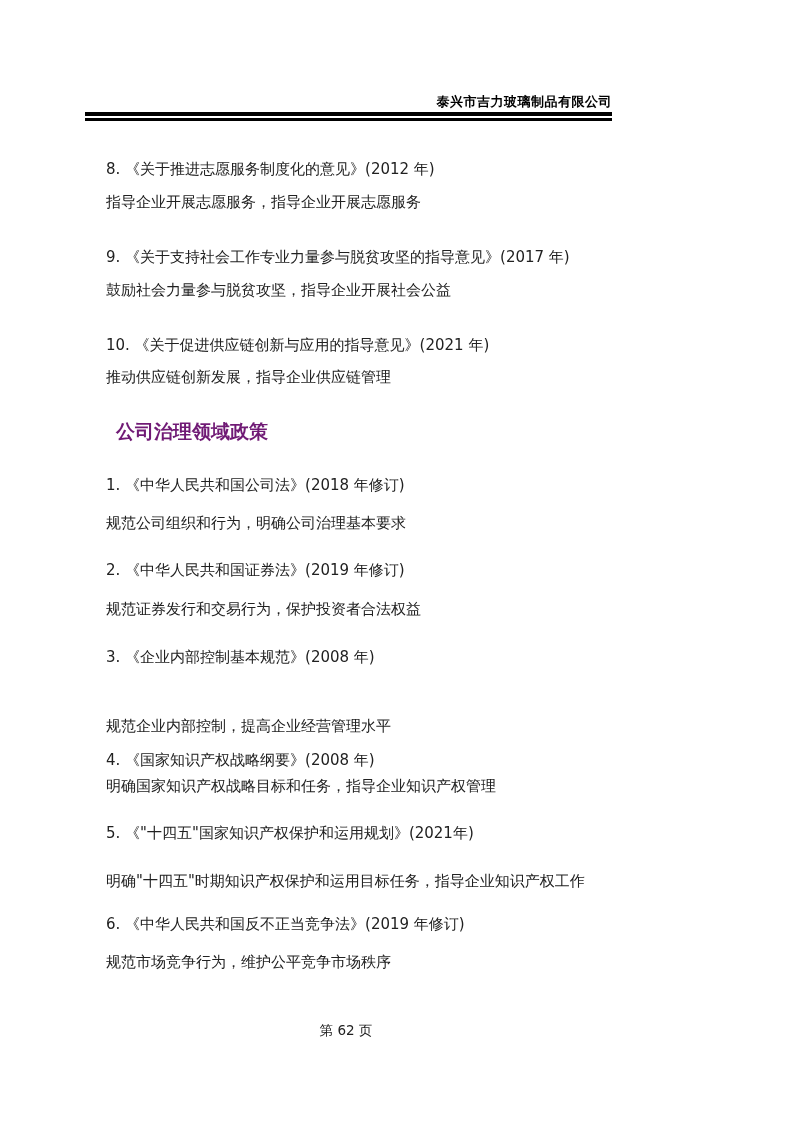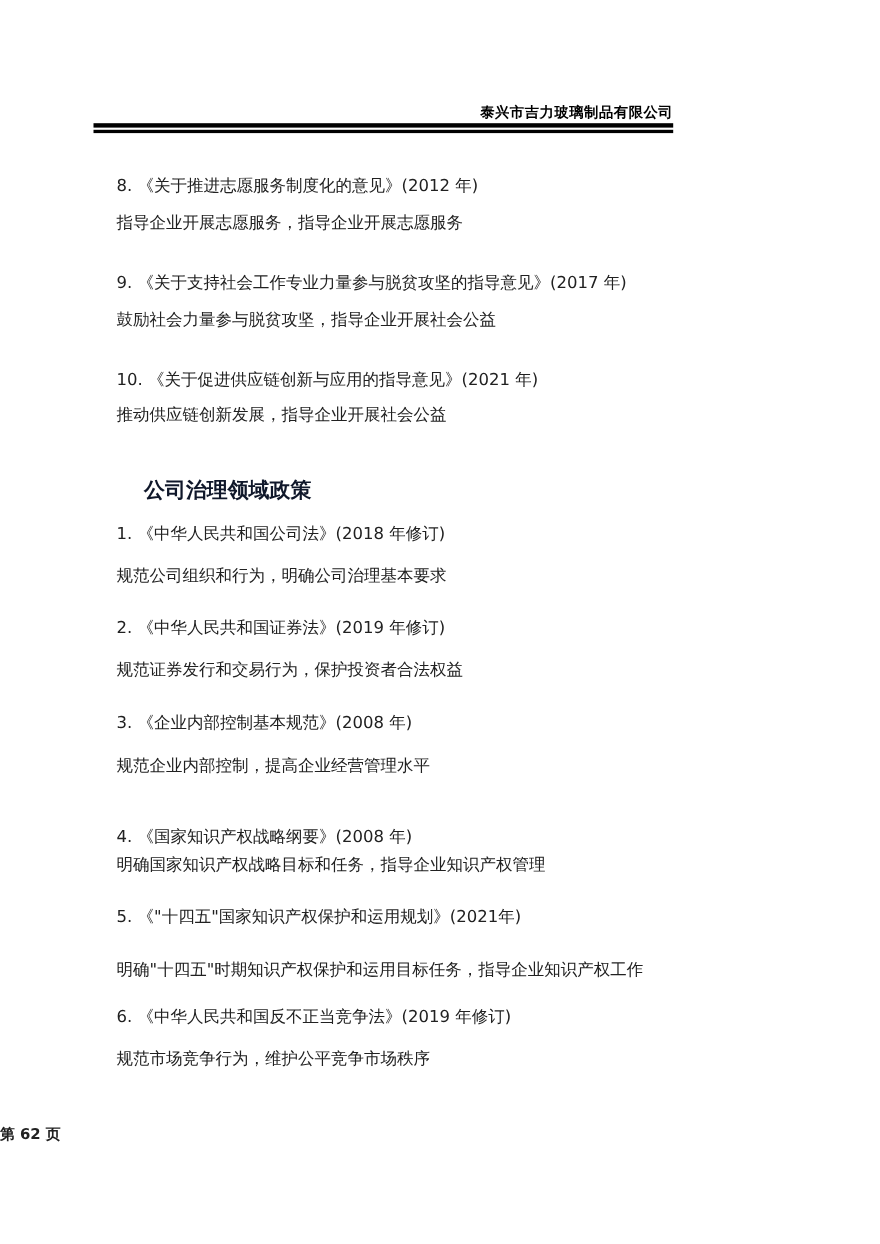--- a/index.html
+++ b/index.html
@@ -42,65 +42,64 @@
     margin: 0;
     font-size: 15px;
     line-height: 20px;
     color: #212121;
     white-space: nowrap;
     text-align: right;
   }
   .section-heading {
     position: absolute;
     left: 116px;
-    margin: 15px;
+    margin: 0;
     font-size: 19px;
     line-height: 26px;
     font-weight: bold;
-    color: #0f172a;
+    color: #701a75;
     white-space: nowrap;
   }
   .page-footer {
     position: absolute;
     top: 1022px;
     left: 0;
     width: 100%;
-    text-align: left;
+    text-align: center;
     font-size: 13.5px;
     color: #212121;
-    font-weight: bold;
   }
 </style>
 </head>
 <body>
 
 <div class="page">
 
   <div class="company-name">泰兴市吉力玻璃制品有限公司</div>
   <div class="header-rule"></div>
 
   <p class="para" style="top:159px">8. 《关于推进志愿服务制度化的意见》(2012 年)</p>
   <p class="para" style="top:192px">指导企业开展志愿服务，指导企业开展志愿服务</p>
 
   <p class="para" style="top:247px">9. 《关于支持社会工作专业力量参与脱贫攻坚的指导意见》(2017 年)</p>
   <p class="para" style="top:280px">鼓励社会力量参与脱贫攻坚，指导企业开展社会公益</p>
 
   <p class="para" style="top:335px">10. 《关于促进供应链创新与应用的指导意见》(2021 年)</p>
-  <p class="para" style="top:367px">推动供应链创新发展，指导企业开展社会公益</p>
+  <p class="para" style="top:367px">推动供应链创新发展，指导企业供应链管理</p>
 
   <h2 class="section-heading" style="top:418px">公司治理领域政策</h2>
 
   <p class="para" style="top:475px">1. 《中华人民共和国公司法》(2018 年修订)</p>
   <p class="para" style="top:513px">规范公司组织和行为，明确公司治理基本要求</p>
 
   <p class="para" style="top:560px">2. 《中华人民共和国证券法》(2019 年修订)</p>
   <p class="para" style="top:599px">规范证券发行和交易行为，保护投资者合法权益</p>
 
   <p class="para" style="top:647px">3. 《企业内部控制基本规范》(2008 年)</p>
-  <p class="para" style="top:686px">规范企业内部控制，提高企业经营管理水平</p>
+  <p class="para" style="top:716px">规范企业内部控制，提高企业经营管理水平</p>
 
   <p class="para" style="top:750px">4. 《国家知识产权战略纲要》(2008 年)</p>
   <p class="para" style="top:776px">明确国家知识产权战略目标和任务，指导企业知识产权管理</p>
 
   <p class="para" style="top:823px">5. 《"十四五"国家知识产权保护和运用规划》(2021年)</p>
   <p class="para" style="top:871px">明确"十四五"时期知识产权保护和运用目标任务，指导企业知识产权工作</p>
 
   <p class="para" style="top:914px">6. 《中华人民共和国反不正当竞争法》(2019 年修订)</p>
   <p class="para" style="top:952px">规范市场竞争行为，维护公平竞争市场秩序</p>
 

